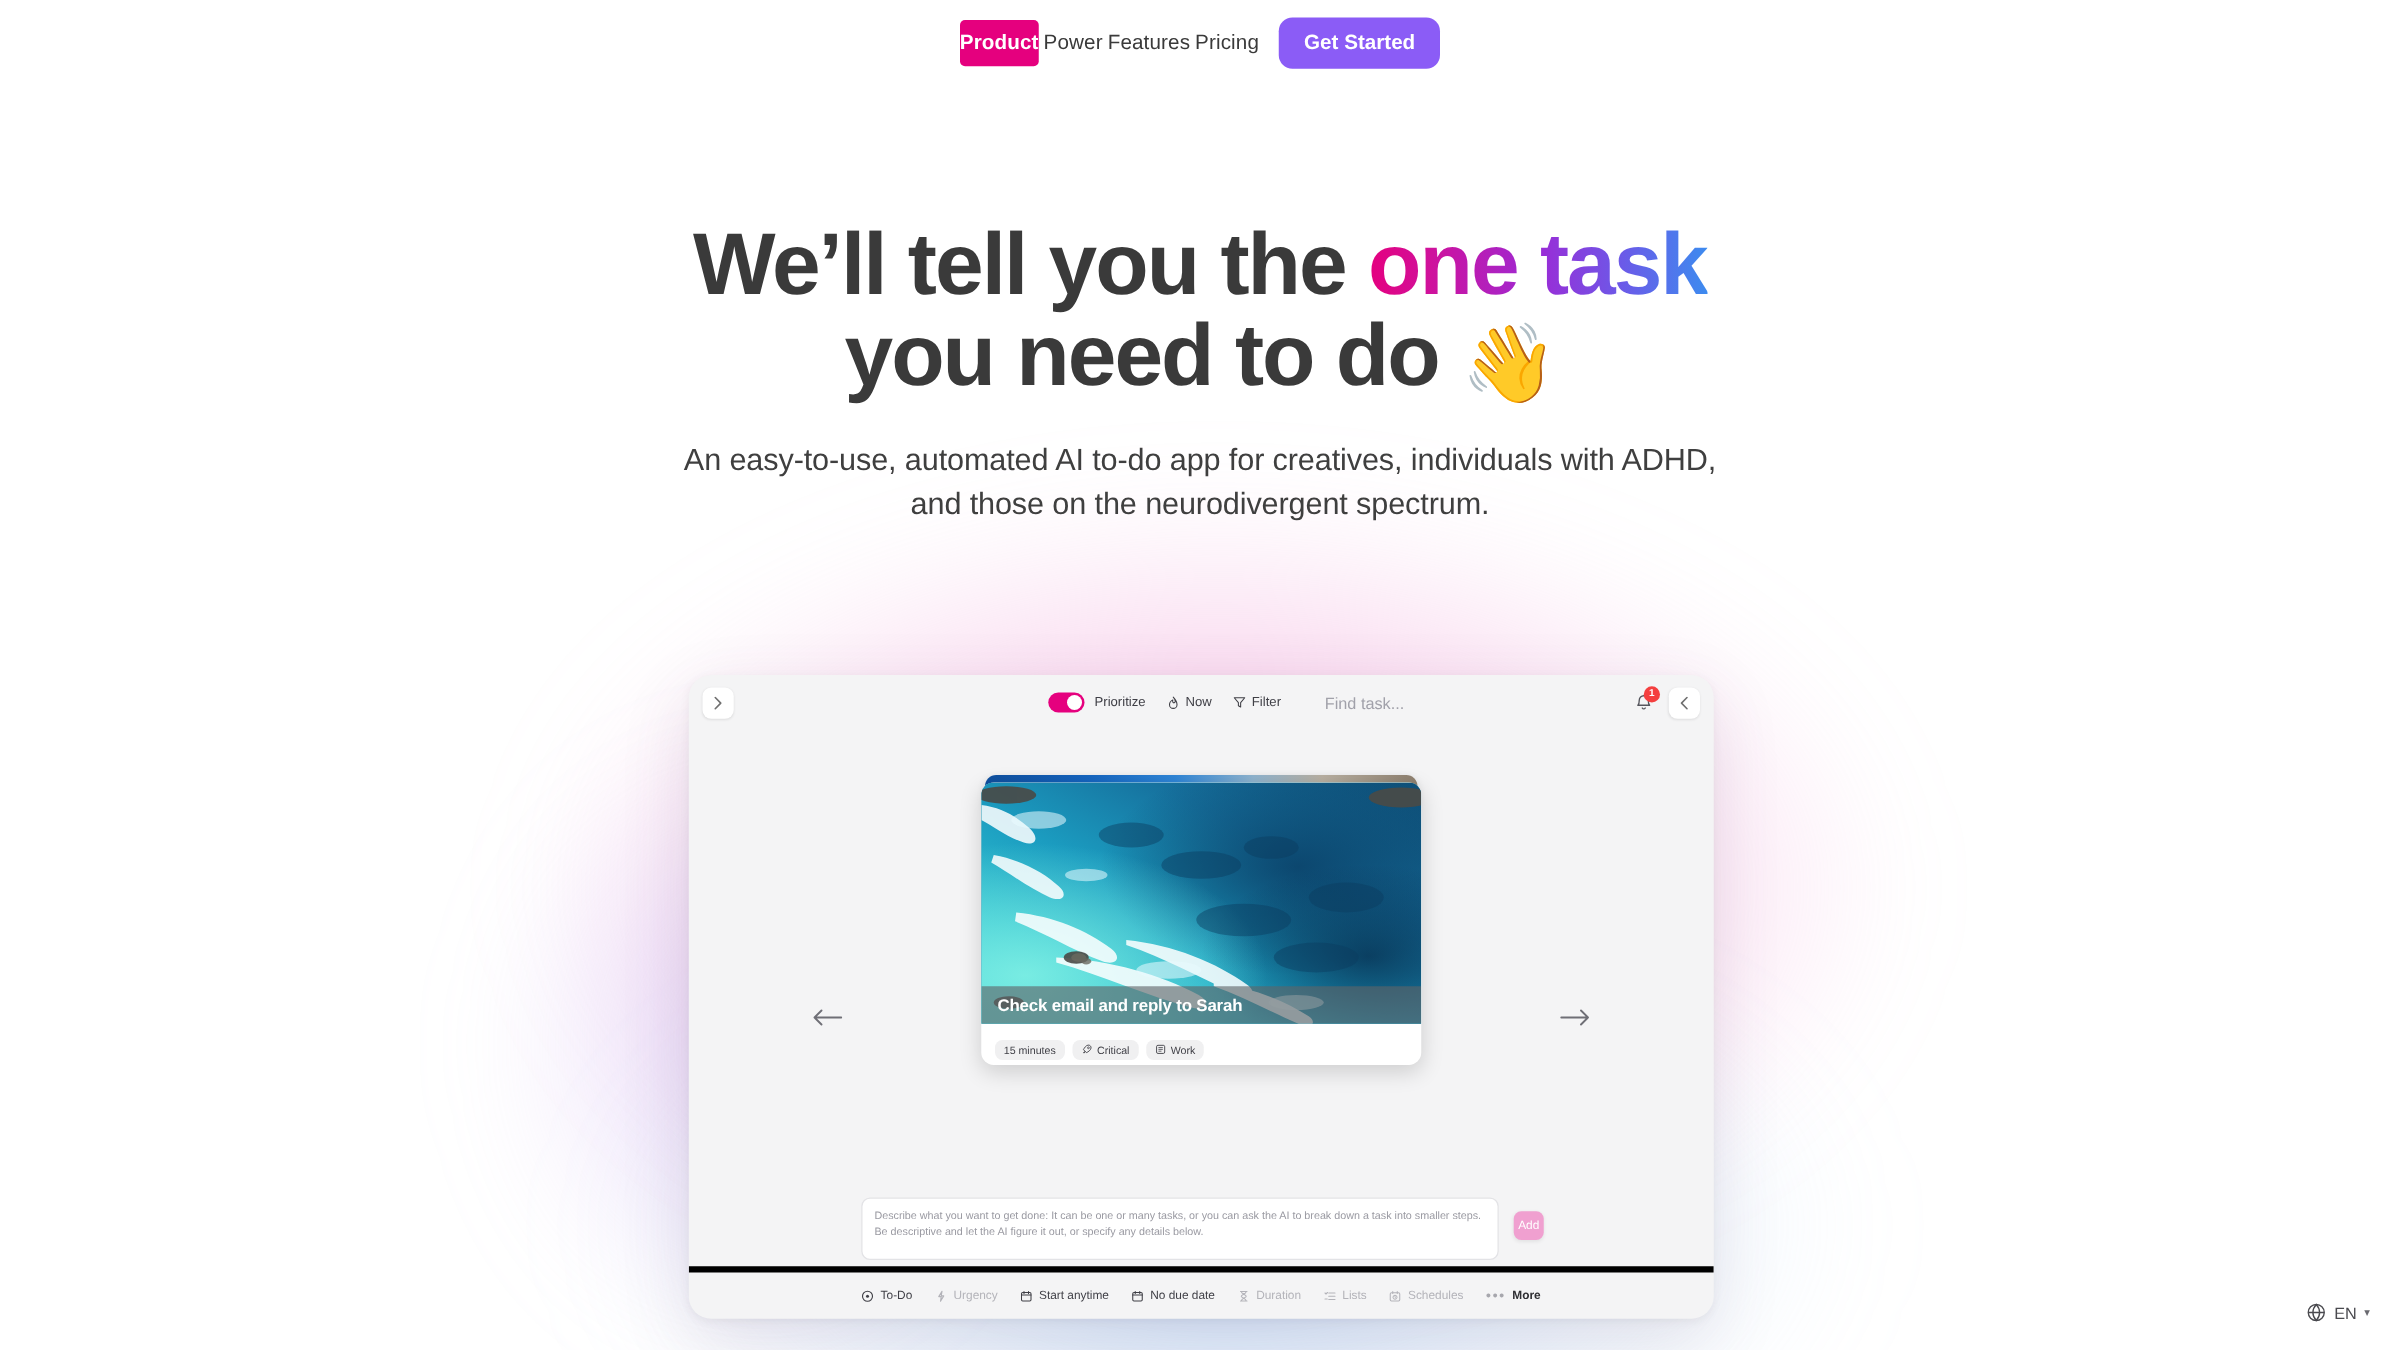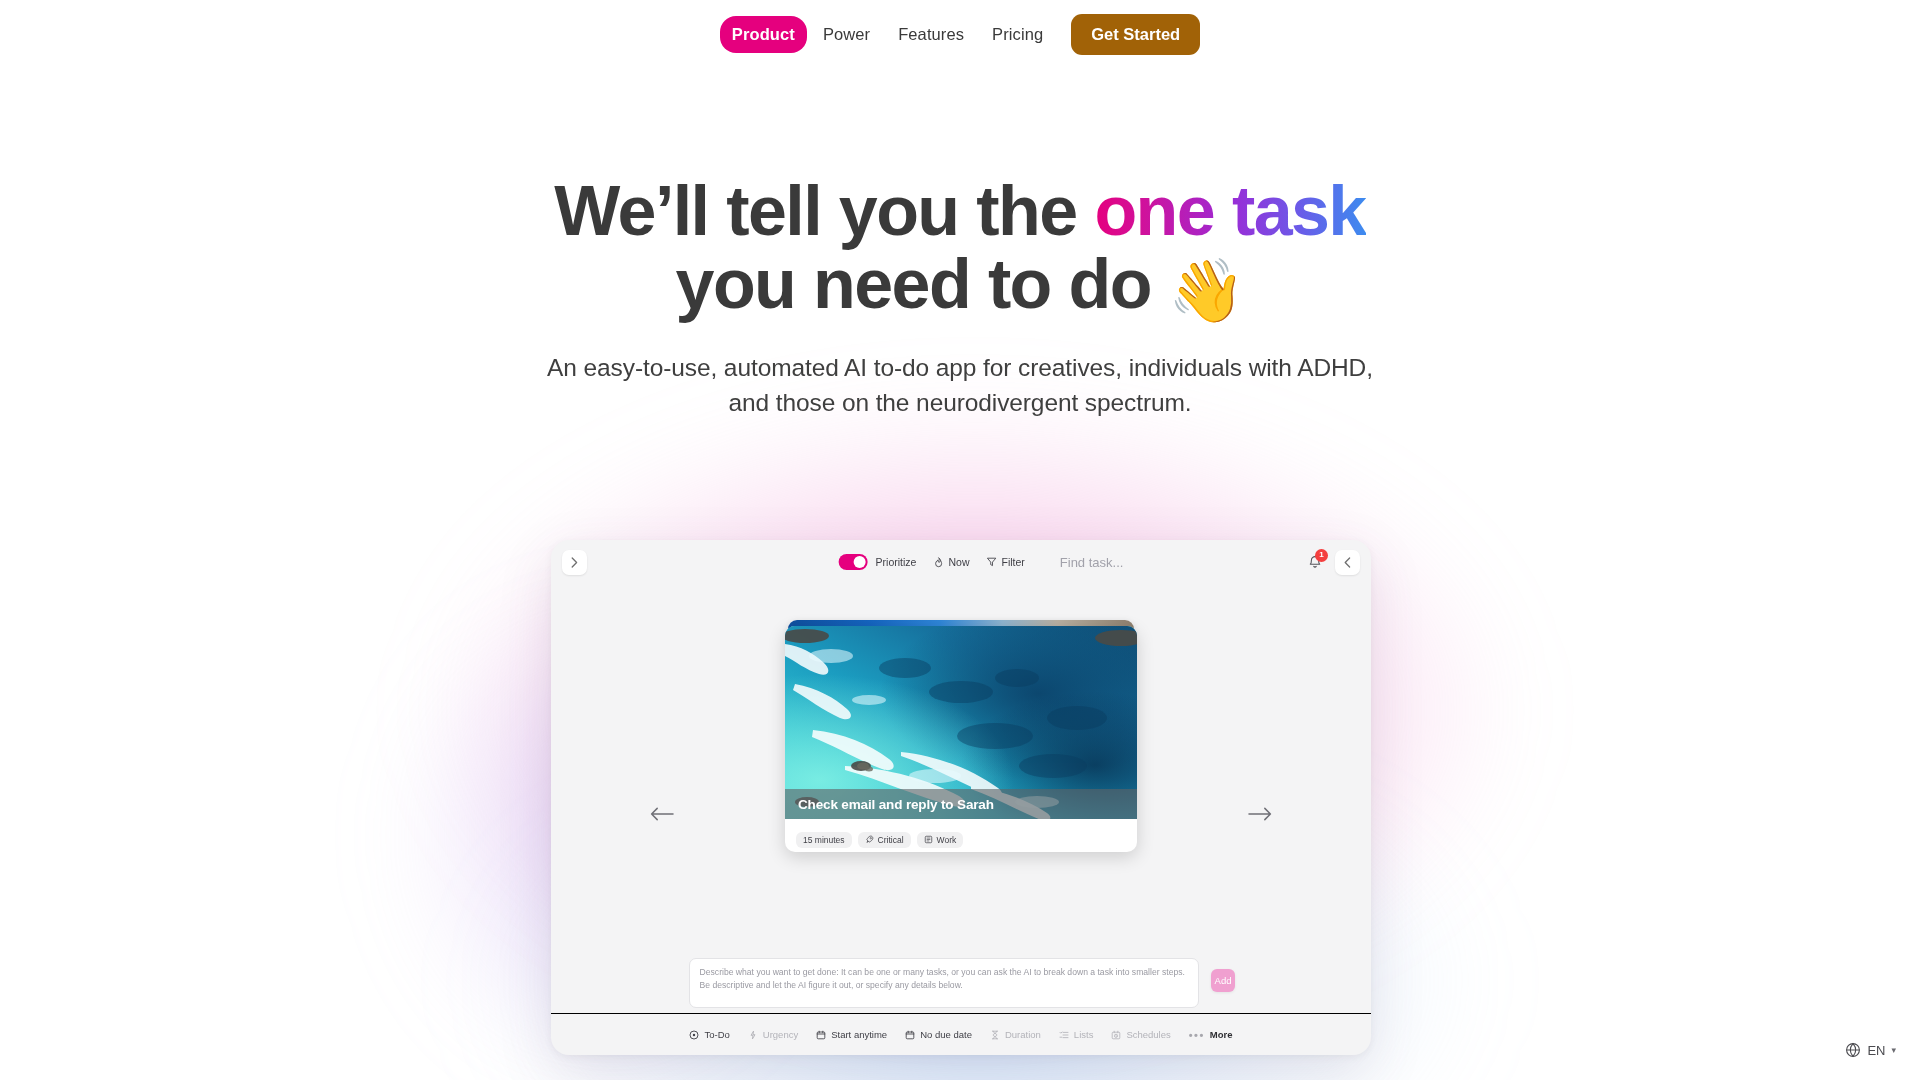--- a/index.html
+++ b/index.html
@@ -13,26 +13,26 @@
   #page { position: relative; width: 1920px; height: 1080px; overflow: hidden; }
 
   
   .nav {
     position: absolute; top: 14px; left: 0; width: 100%;
     display: flex; justify-content: center; align-items: center; gap: 4px;
     z-index: 40;
   }
   .nav-link {
     font-size: 16.5px; color: #3a3a3a; font-weight: 500;
-    padding: 9px 12px; border-radius: 16px; cursor: pointer;
+    padding: 9px 0; border-radius: 4px; cursor: pointer;
     letter-spacing: .1px; white-space: nowrap;
   }
   .nav-link.active { background: #e5007e; color: #ffffff; font-weight: 700; }
   .nav-cta {
-    font-size: 16.5px; color: #ffffff; font-weight: 700; background: #a16207;
+    font-size: 16.5px; color: #ffffff; font-weight: 700; background: #8b5cf6;
     padding: 11px 20px; border-radius: 11px; cursor: pointer; margin-left: 12px;
     white-space: nowrap;
   }
 
   
   .hero { position: absolute; top: 175px; left: 0; width: 100%; text-align: center; z-index: 30; }
   .headline {
     font-size: 70px; line-height: 1.04; font-weight: 800;
     color: #3a3a3a; letter-spacing: -1.6px;
   }
@@ -156,21 +156,21 @@
   .add-btn {
     margin-top: 11px; background: #f0a0d0; color: #fff; border-radius: 6px;
     padding: 6px 4px; font-size: 9.5px; font-weight: 500; cursor: pointer;
     box-shadow: 0 1px 3px rgba(0,0,0,.07);
   }
 
   
   .bottombar {
     position: absolute; left: 0; right: 0; bottom: 0; height: 42px;
     display: flex; align-items: center; justify-content: center; gap: 18px;
-    border-top: 1px solid #000000;
+    border-top: 5px solid #000000;
   }
   .bb {
     display: flex; align-items: center; gap: 5px; font-size: 9.5px;
     cursor: pointer; white-space: nowrap; color: #3f3f46;
   }
   .bb.dim { color: #b3b3b9; }
   .bb.more { font-weight: 700; color: #2f2f33; }
   .dots { color: #a7a7ad; letter-spacing: 1.5px; font-size: 11px; }
 
   

